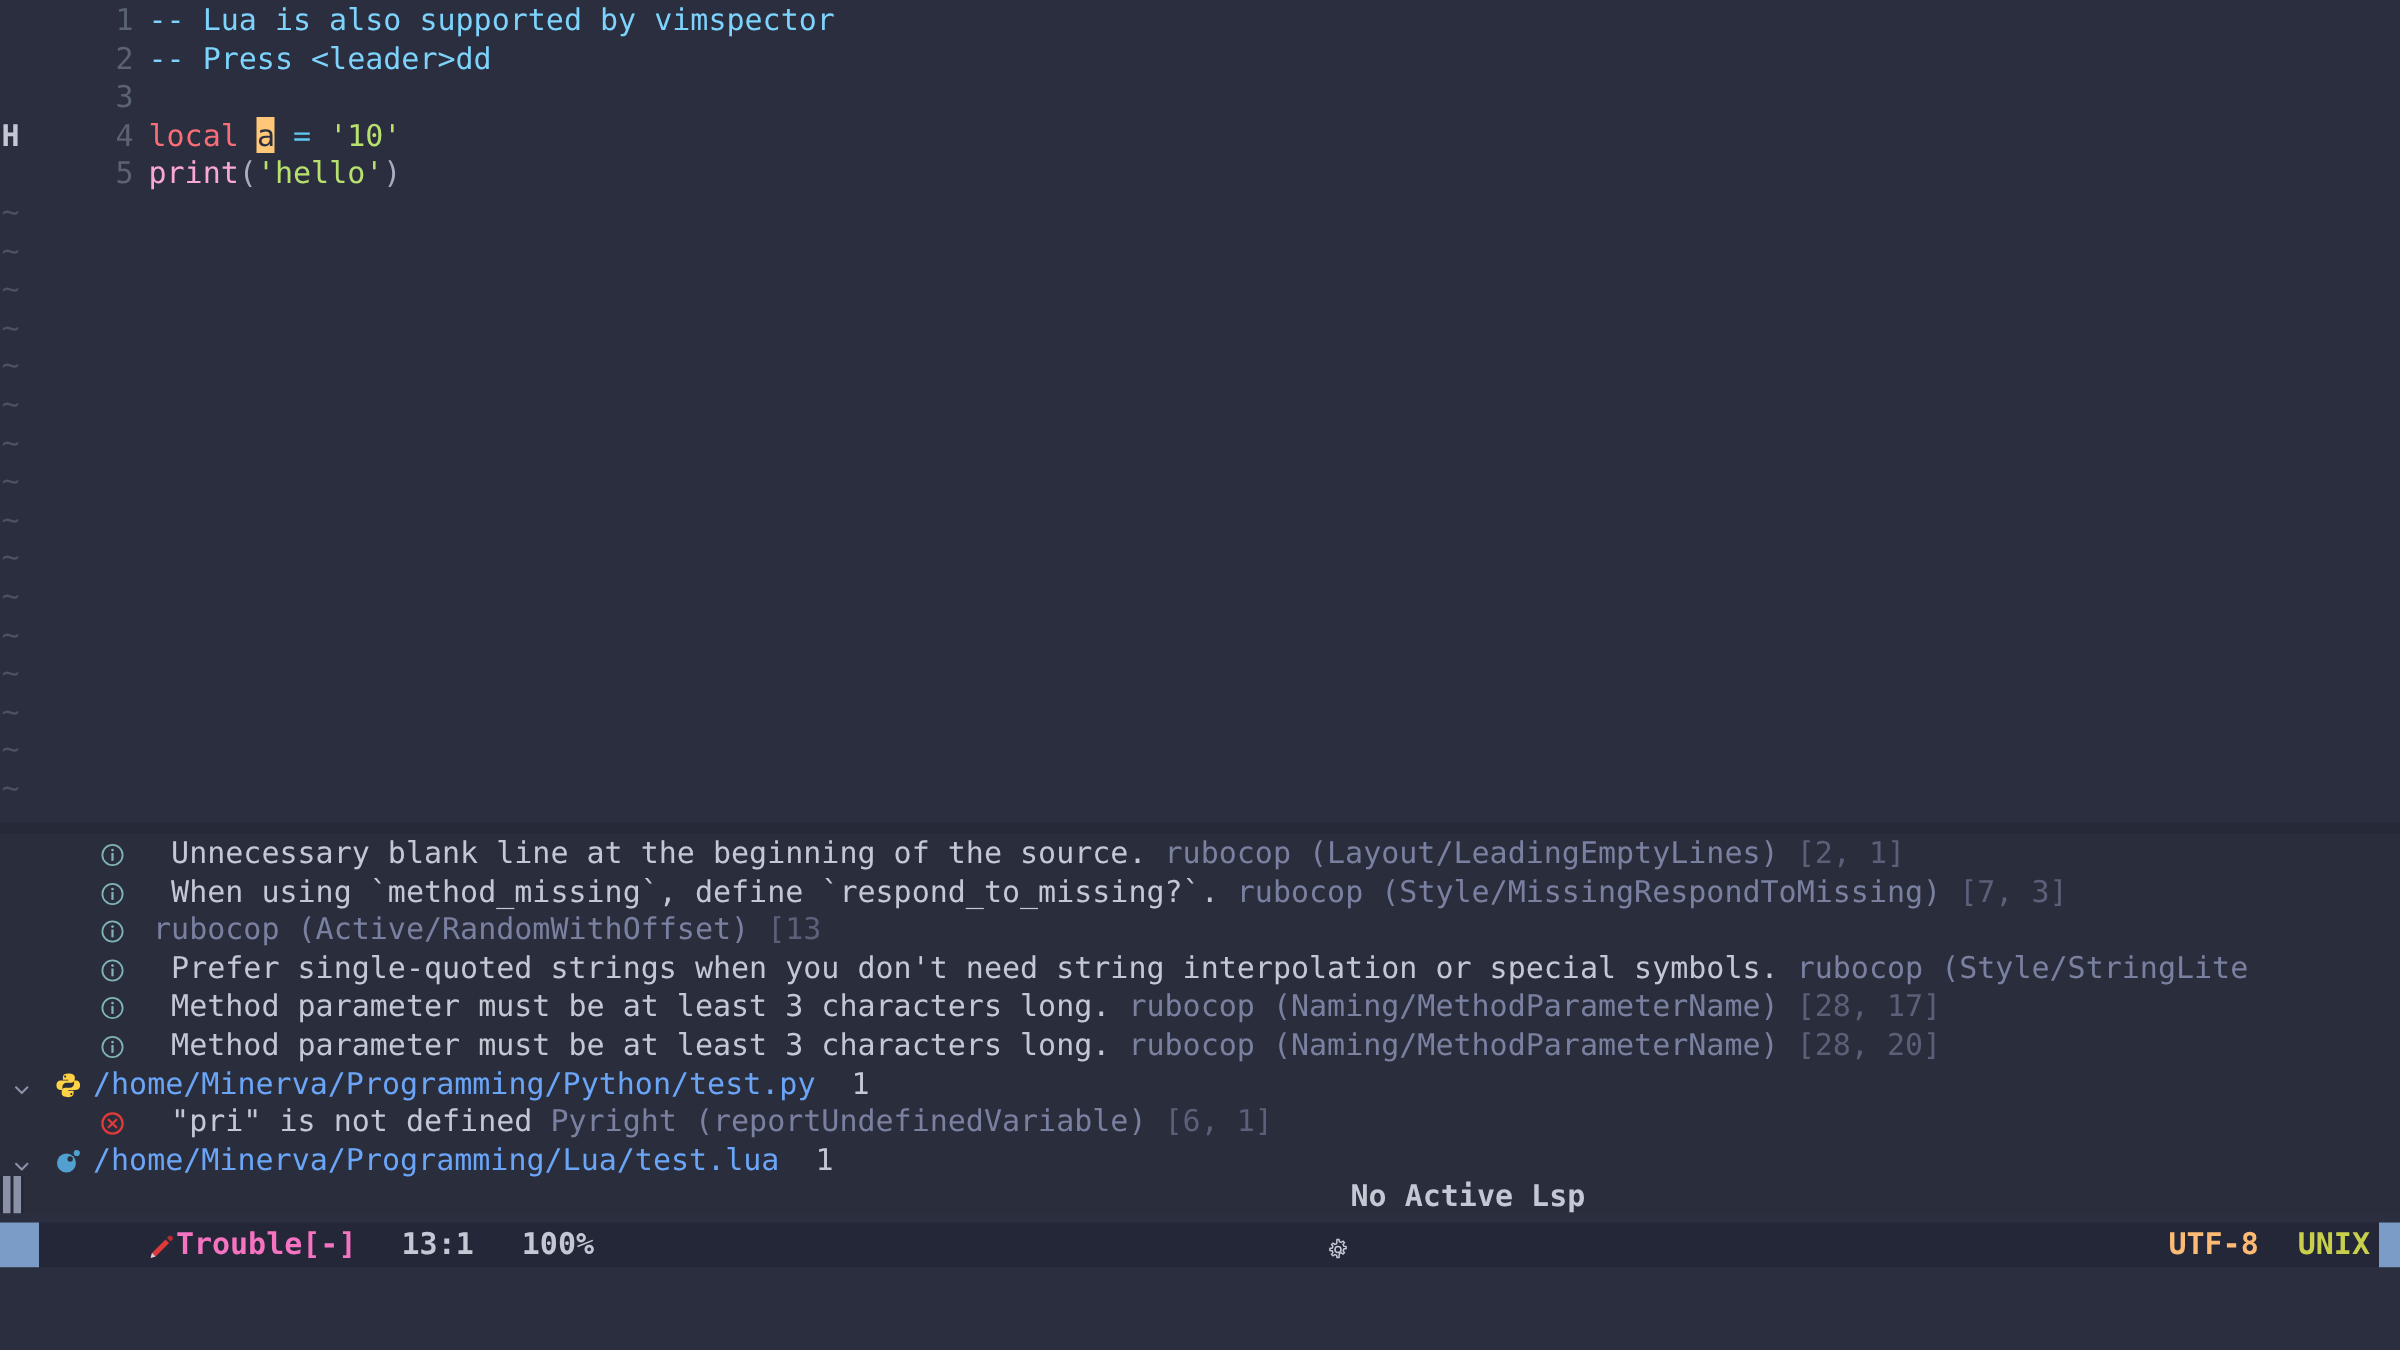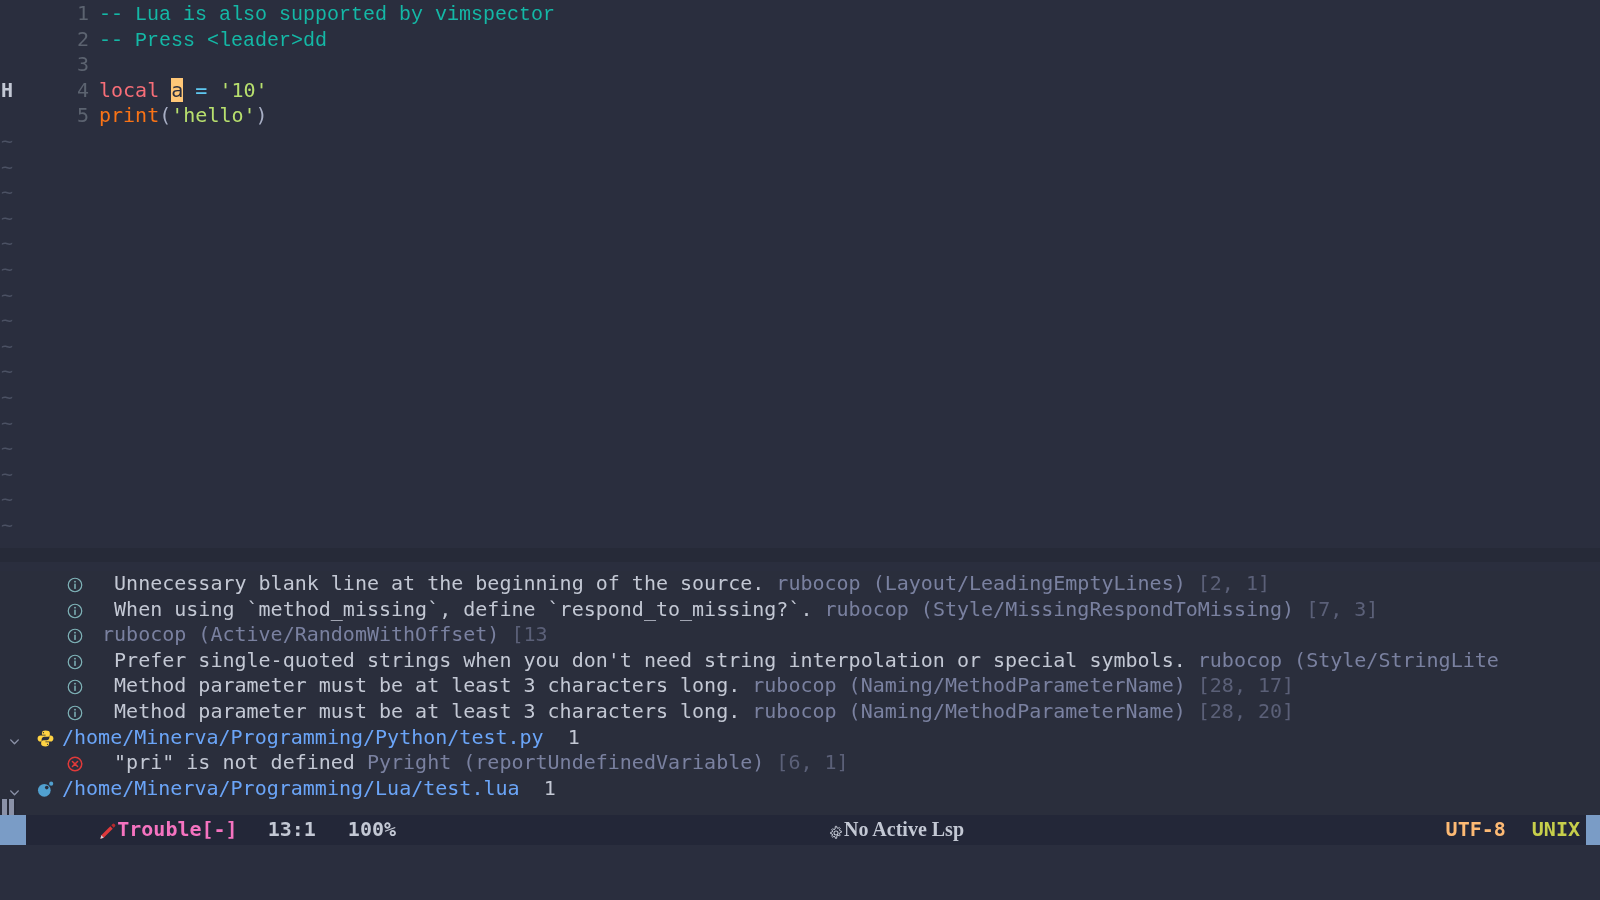--- a/index.html
+++ b/index.html
@@ -64,24 +64,24 @@
   }
   .lnum {
     width: 58px;
     flex: 0 0 58px;
     text-align: right;
     color: #5c6370;
     padding-right: 10px;
   }
   .ltext { flex: 1 1 auto; }
 
-  .tok-comment { color: #14b8a6; font-family: Liberation Mono, monospace; }
+  .tok-comment { color: #7dd3fc; }
   .tok-keyword { color: #f76e78; }
   .tok-string  { color: #b8e06e; }
-  .tok-func    { color: #f97316; }
+  .tok-func    { color: #f9a8d4; }
   .tok-op      { color: #5ec8f0; }
   .tok-punct   { color: #a7aec4; }
   .tok-plain   { color: #c3c8d4; }
   .cursor-block {
     background: #ffc777;
     color: #2a2e3e;
   }
 
   
   .winsep {
@@ -90,21 +90,21 @@
     top: 548px;
     width: 1600px;
     height: 14px;
     background: #262a38;
   }
 
   
   .trouble {
     position: absolute;
     left: 0;
-    top: 571px;
+    top: 556px;
     width: 1600px;
     height: 253px;
     background: #2a2e3c;
     overflow: hidden;
     text-decoration: underline;
   }
   .trouble-rows {
     position: absolute;
     left: 0;
     top: 0;
@@ -212,24 +212,23 @@
     font-weight: bold;
     margin-left: 30px;
   }
   .sl-pct {
     color: #c3c8d4;
     font-weight: bold;
     margin-left: 32px;
   }
   .sl-lsp-wrap {
     display: flex;
-    align-items: center;
+    align-items: flex-start;
     position: absolute;
     left: 788px;
-    font-family: Liberation Serif, serif;
   }
   .sl-lsp-icon {
     flex: 0 0 22px;
     text-align: center;
     line-height: 30px;
   }
   .sl-lsp { color: #c3c8d4; font-weight: bold; }
   .sl-right {
     position: absolute;
     right: 20px;

